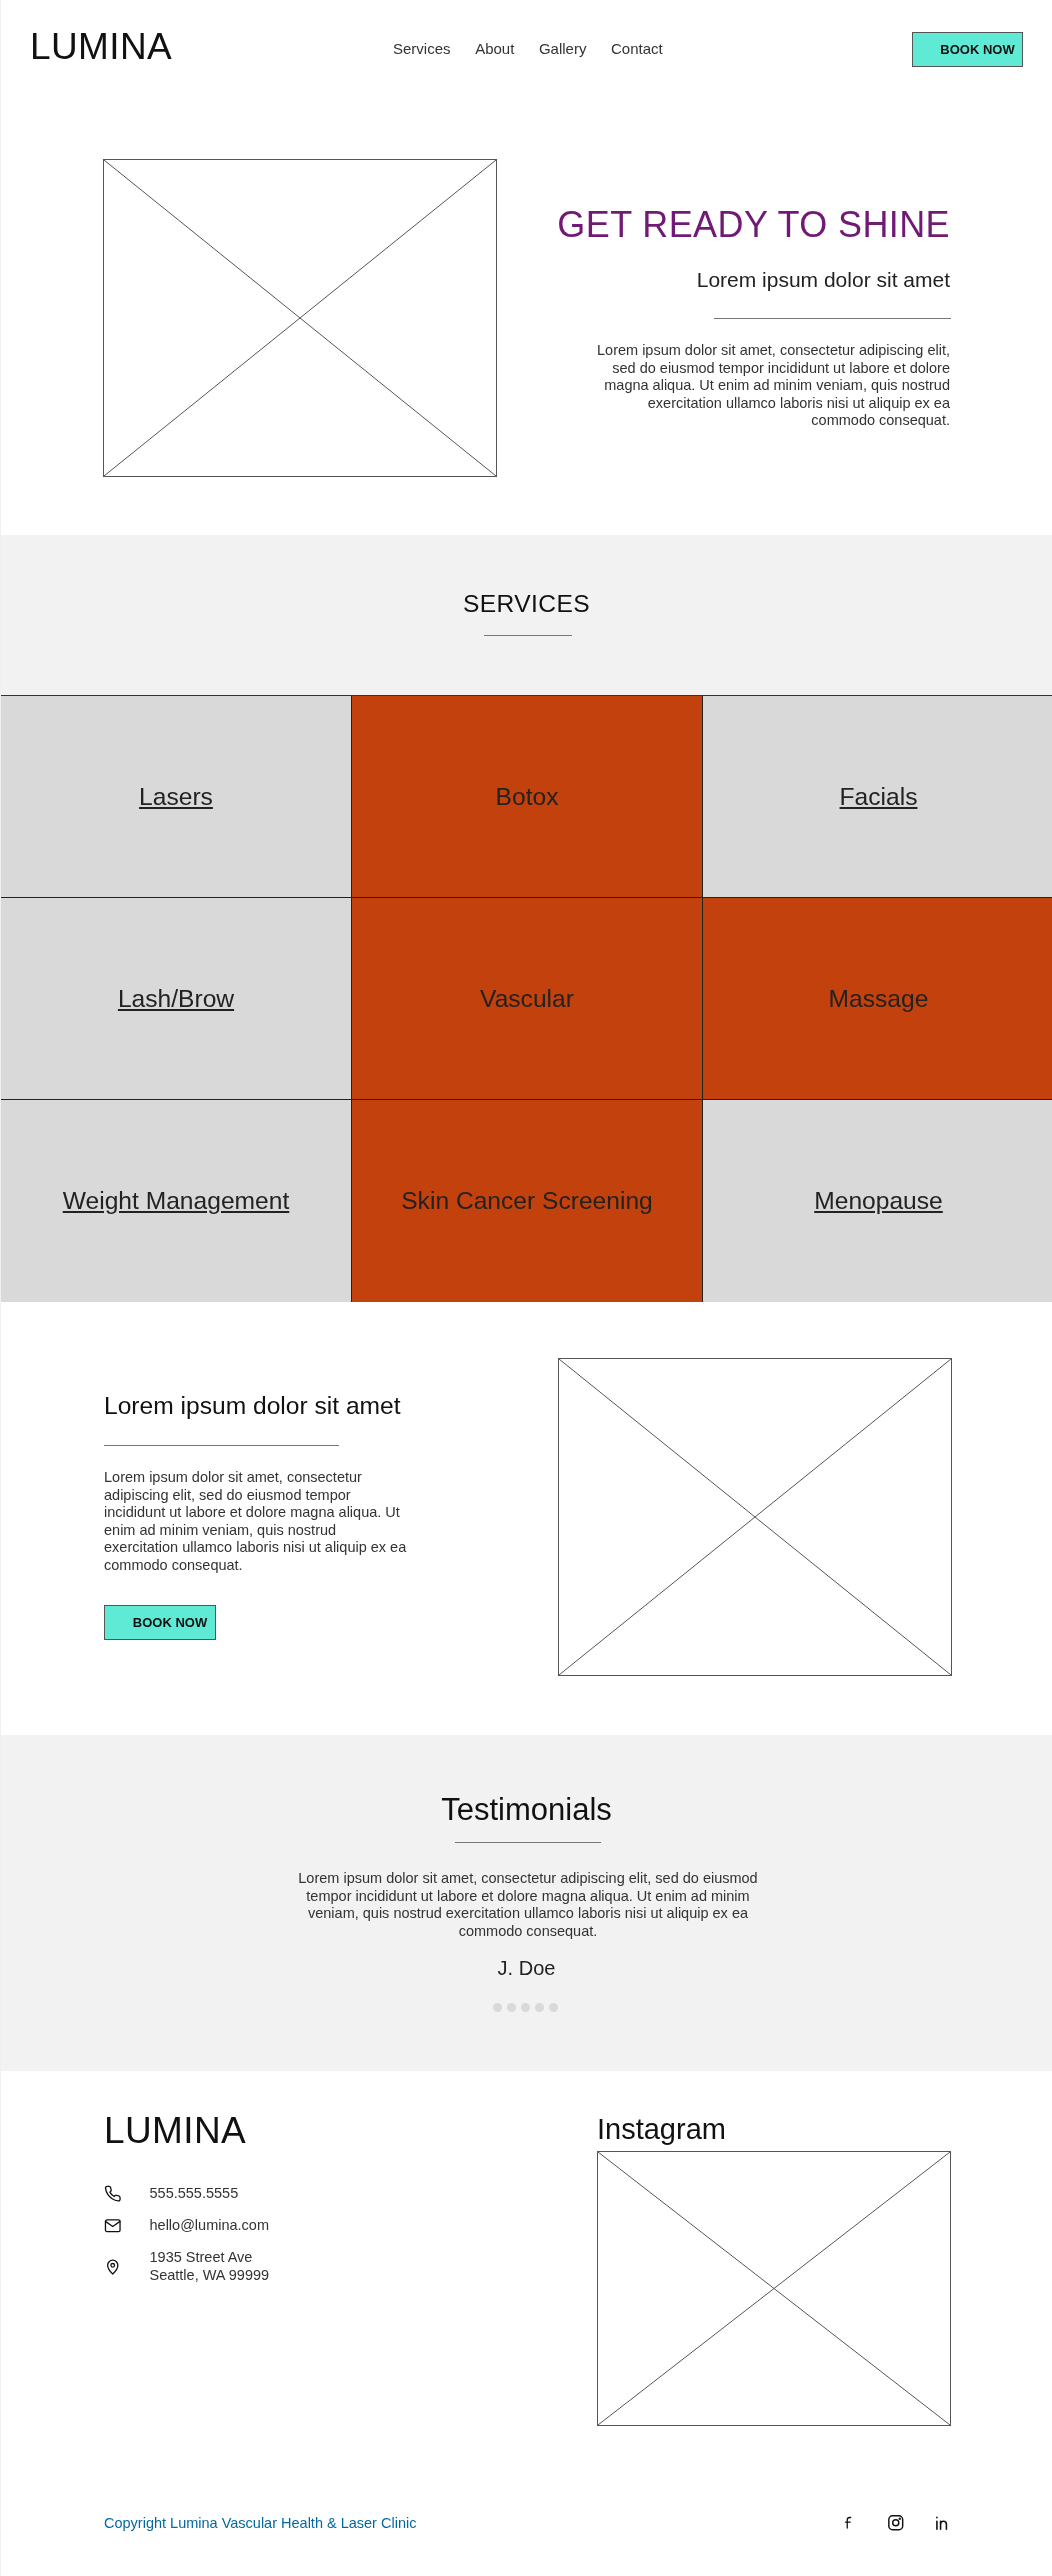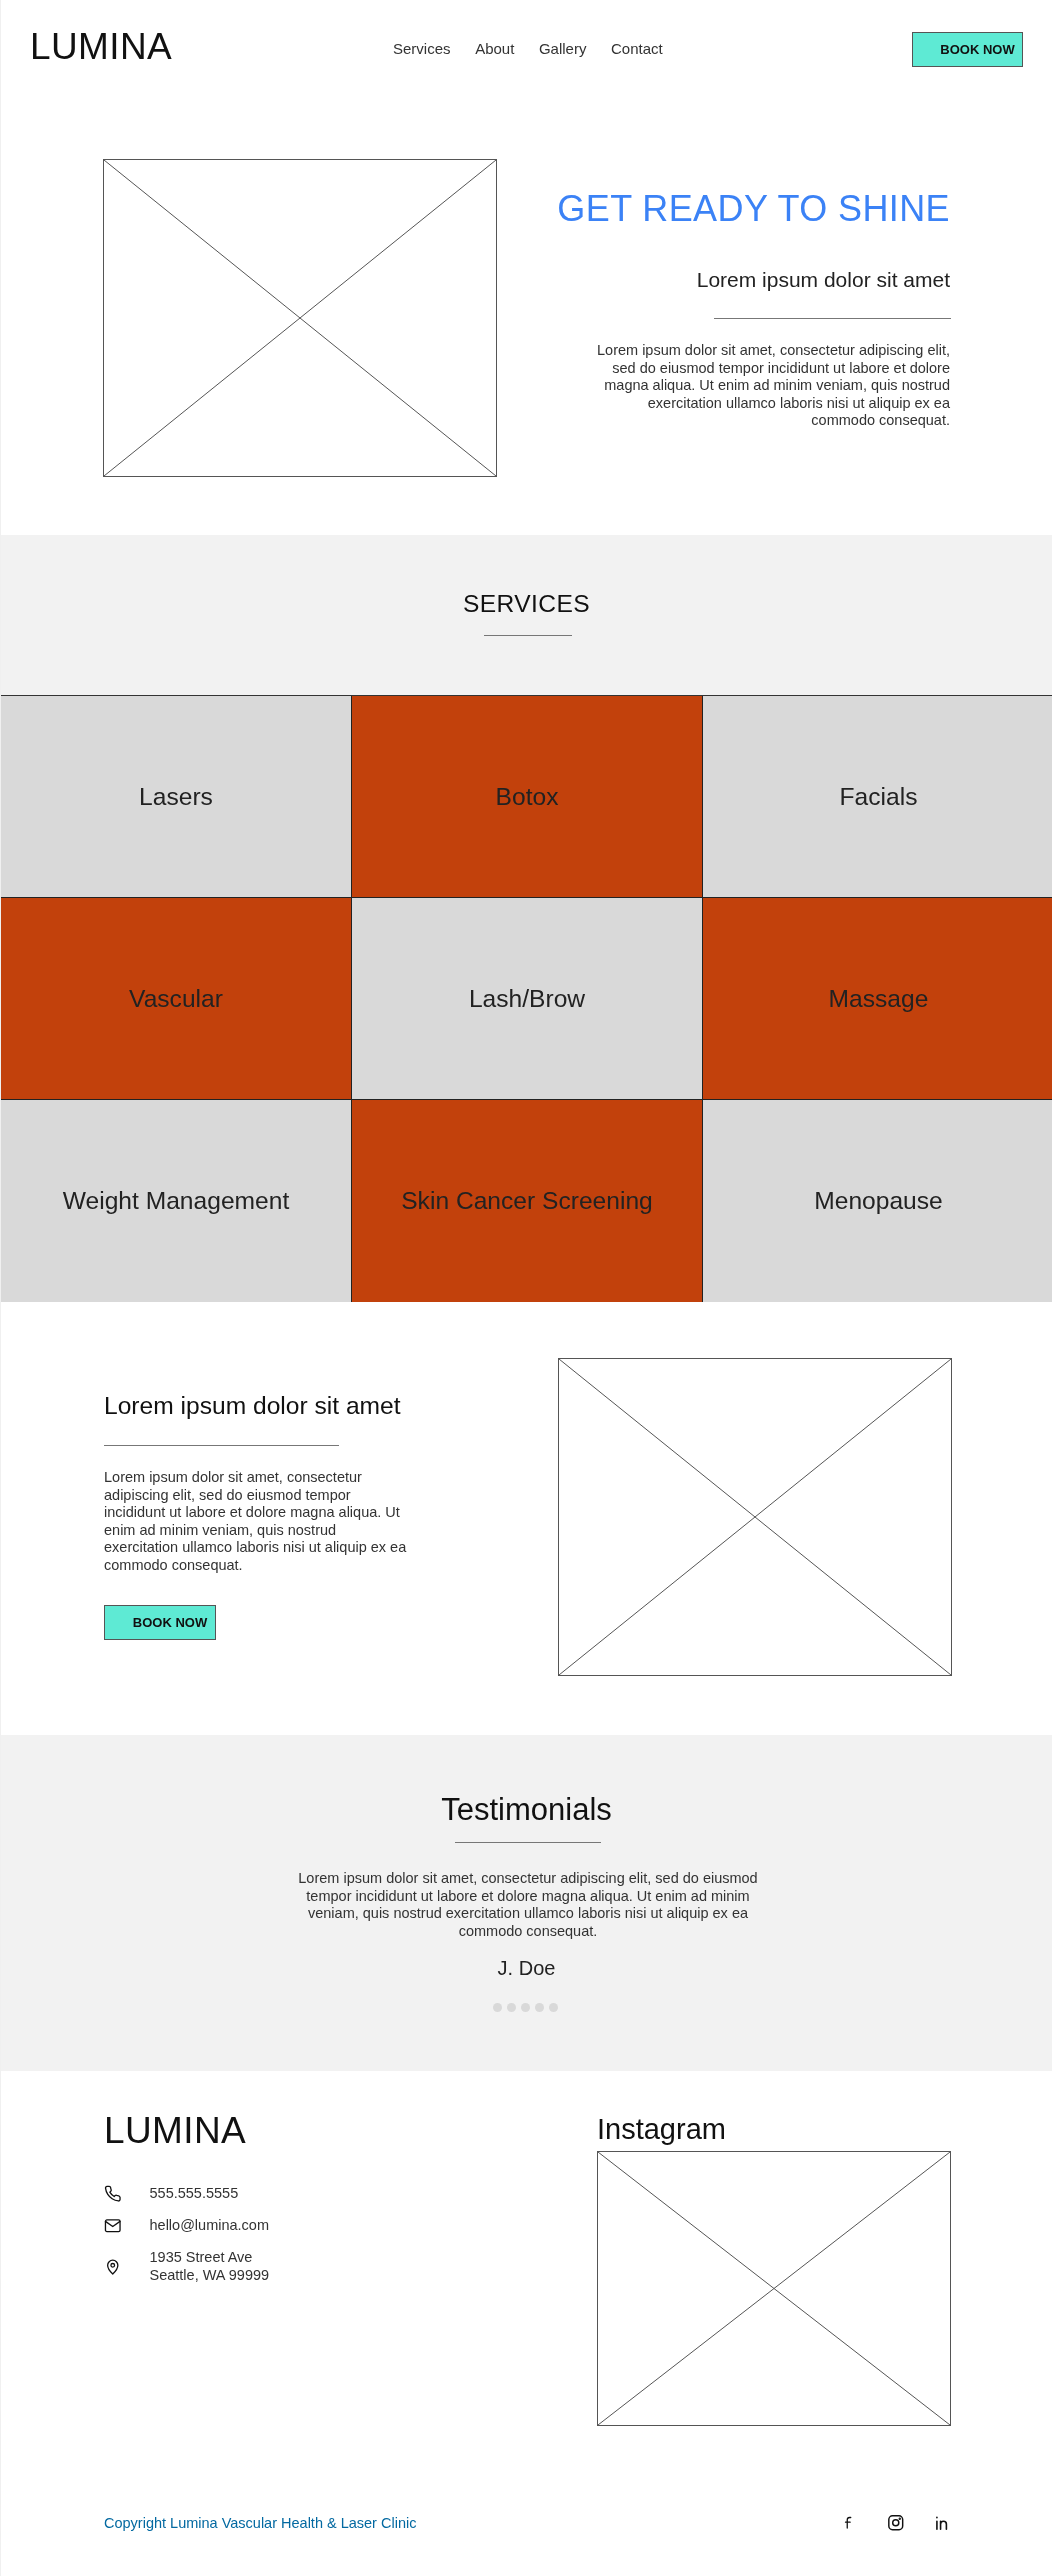--- a/index.html
+++ b/index.html
@@ -14,37 +14,37 @@
   .nav a { font-size: 15px; color: #333; text-decoration: none; margin-right: 24.6px; }
   .btn-outline { position: absolute; border: 1.3px solid #555; background: #5eead4; font-weight: 700; font-size: 13px; color: #111; display: flex; align-items: center; justify-content: center; cursor: pointer; padding-left: 20px; }
   .header .btn-outline { left: 911px; top: 32px; width: 111px; height: 35px; }
 
   
   .ph { position: absolute; border: 1.3px solid #555; background: #fff; }
   .ph svg { position: absolute; left: 0; top: 0; width: 100%; height: 100%; }
 
   
   .hero-text { position: absolute; right: 102px; text-align: right; }
-  .hero-title { top: 188px; font-size: 36px; font-weight: 300; letter-spacing: 0.4px; color: #3b82f6; }
+  .hero-title { top: 204px; font-size: 36px; font-weight: 300; letter-spacing: 0.4px; color: #701a75; }
   .hero-sub { top: 268px; font-size: 21px; font-weight: 300; color: #222; }
   .hero-line { position: absolute; left: 713px; width: 237px; top: 318px; height: 1.3px; background: #777; }
   .hero-body { top: 342px; width: 369px; font-size: 14.5px; line-height: 17.5px; color: #333; }
 
   
   .band { position: absolute; left: 0; width: 100%; background: #f2f2f2; }
   .services-band { top: 535px; height: 160px; }
   .section-title { position: absolute; left: 0; width: 100%; text-align: center; font-weight: 300; color: #111; }
   .services-title { top: 590px; font-size: 24.6px; letter-spacing: 0.4px; }
   .short-line { position: absolute; height: 1.3px; background: #777; }
   .services-line { left: 483px; width: 88px; top: 635px; }
 
   
   .grid { position: absolute; left: 0; top: 695px; width: 100%; height: 605px; display: grid; grid-template-columns: 351px 351px 351px; grid-template-rows: 202px 202px 202px; border-top: 1.8px solid #333; border-bottom: 1.8px solid #888; }
   .cell { display: flex; align-items: center; justify-content: center; font-size: 24.6px; font-weight: 300; color: #222; border-right: 1.8px solid #222; border-bottom: 1.8px solid #222; cursor: pointer; }
-  .cell.gray { background: #d9d9d9; }
+  .cell.gray { background: #d9d9d9; text-decoration: underline; }
   .cell.white { background: #c2410c; }
   .cell:nth-child(3n) { border-right: none; }
   .cell:nth-child(n+7) { border-bottom: none; }
 
   
   .about-title { position: absolute; left: 103px; top: 1392px; font-size: 24.6px; font-weight: 300; color: #111; }
   .about-line { left: 103px; width: 235px; top: 1445px; }
   .about-body { position: absolute; left: 103px; top: 1469px; width: 303px; font-size: 14.5px; line-height: 17.5px; color: #333; }
   .about-btn { left: 103px; top: 1605px; width: 112px; height: 35px; }
 
@@ -94,22 +94,22 @@
   <div class="hero-text hero-body">Lorem ipsum dolor sit amet, consectetur adipiscing elit, sed do eiusmod tempor incididunt ut labore et dolore magna aliqua. Ut enim ad minim veniam, quis nostrud exercitation ullamco laboris nisi ut aliquip ex ea commodo consequat.</div>
 
   <div class="band services-band"></div>
   <div class="section-title services-title">SERVICES</div>
   <div class="short-line services-line"></div>
 
   <div class="grid">
     <div class="cell gray">Lasers</div>
     <div class="cell white">Botox</div>
     <div class="cell gray">Facials</div>
+    <div class="cell gray">Lash/Brow</div>
     <div class="cell white">Vascular</div>
-    <div class="cell gray">Lash/Brow</div>
     <div class="cell white">Massage</div>
     <div class="cell gray">Weight Management</div>
     <div class="cell white">Skin Cancer Screening</div>
     <div class="cell gray">Menopause</div>
   </div>
 
   <div class="about-title">Lorem ipsum dolor sit amet</div>
   <div class="short-line about-line"></div>
   <div class="about-body">Lorem ipsum dolor sit amet, consectetur adipiscing elit, sed do eiusmod tempor incididunt ut labore et dolore magna aliqua. Ut enim ad minim veniam, quis nostrud exercitation ullamco laboris nisi ut aliquip ex ea commodo consequat.</div>
   <div class="btn-outline about-btn">BOOK NOW</div>

